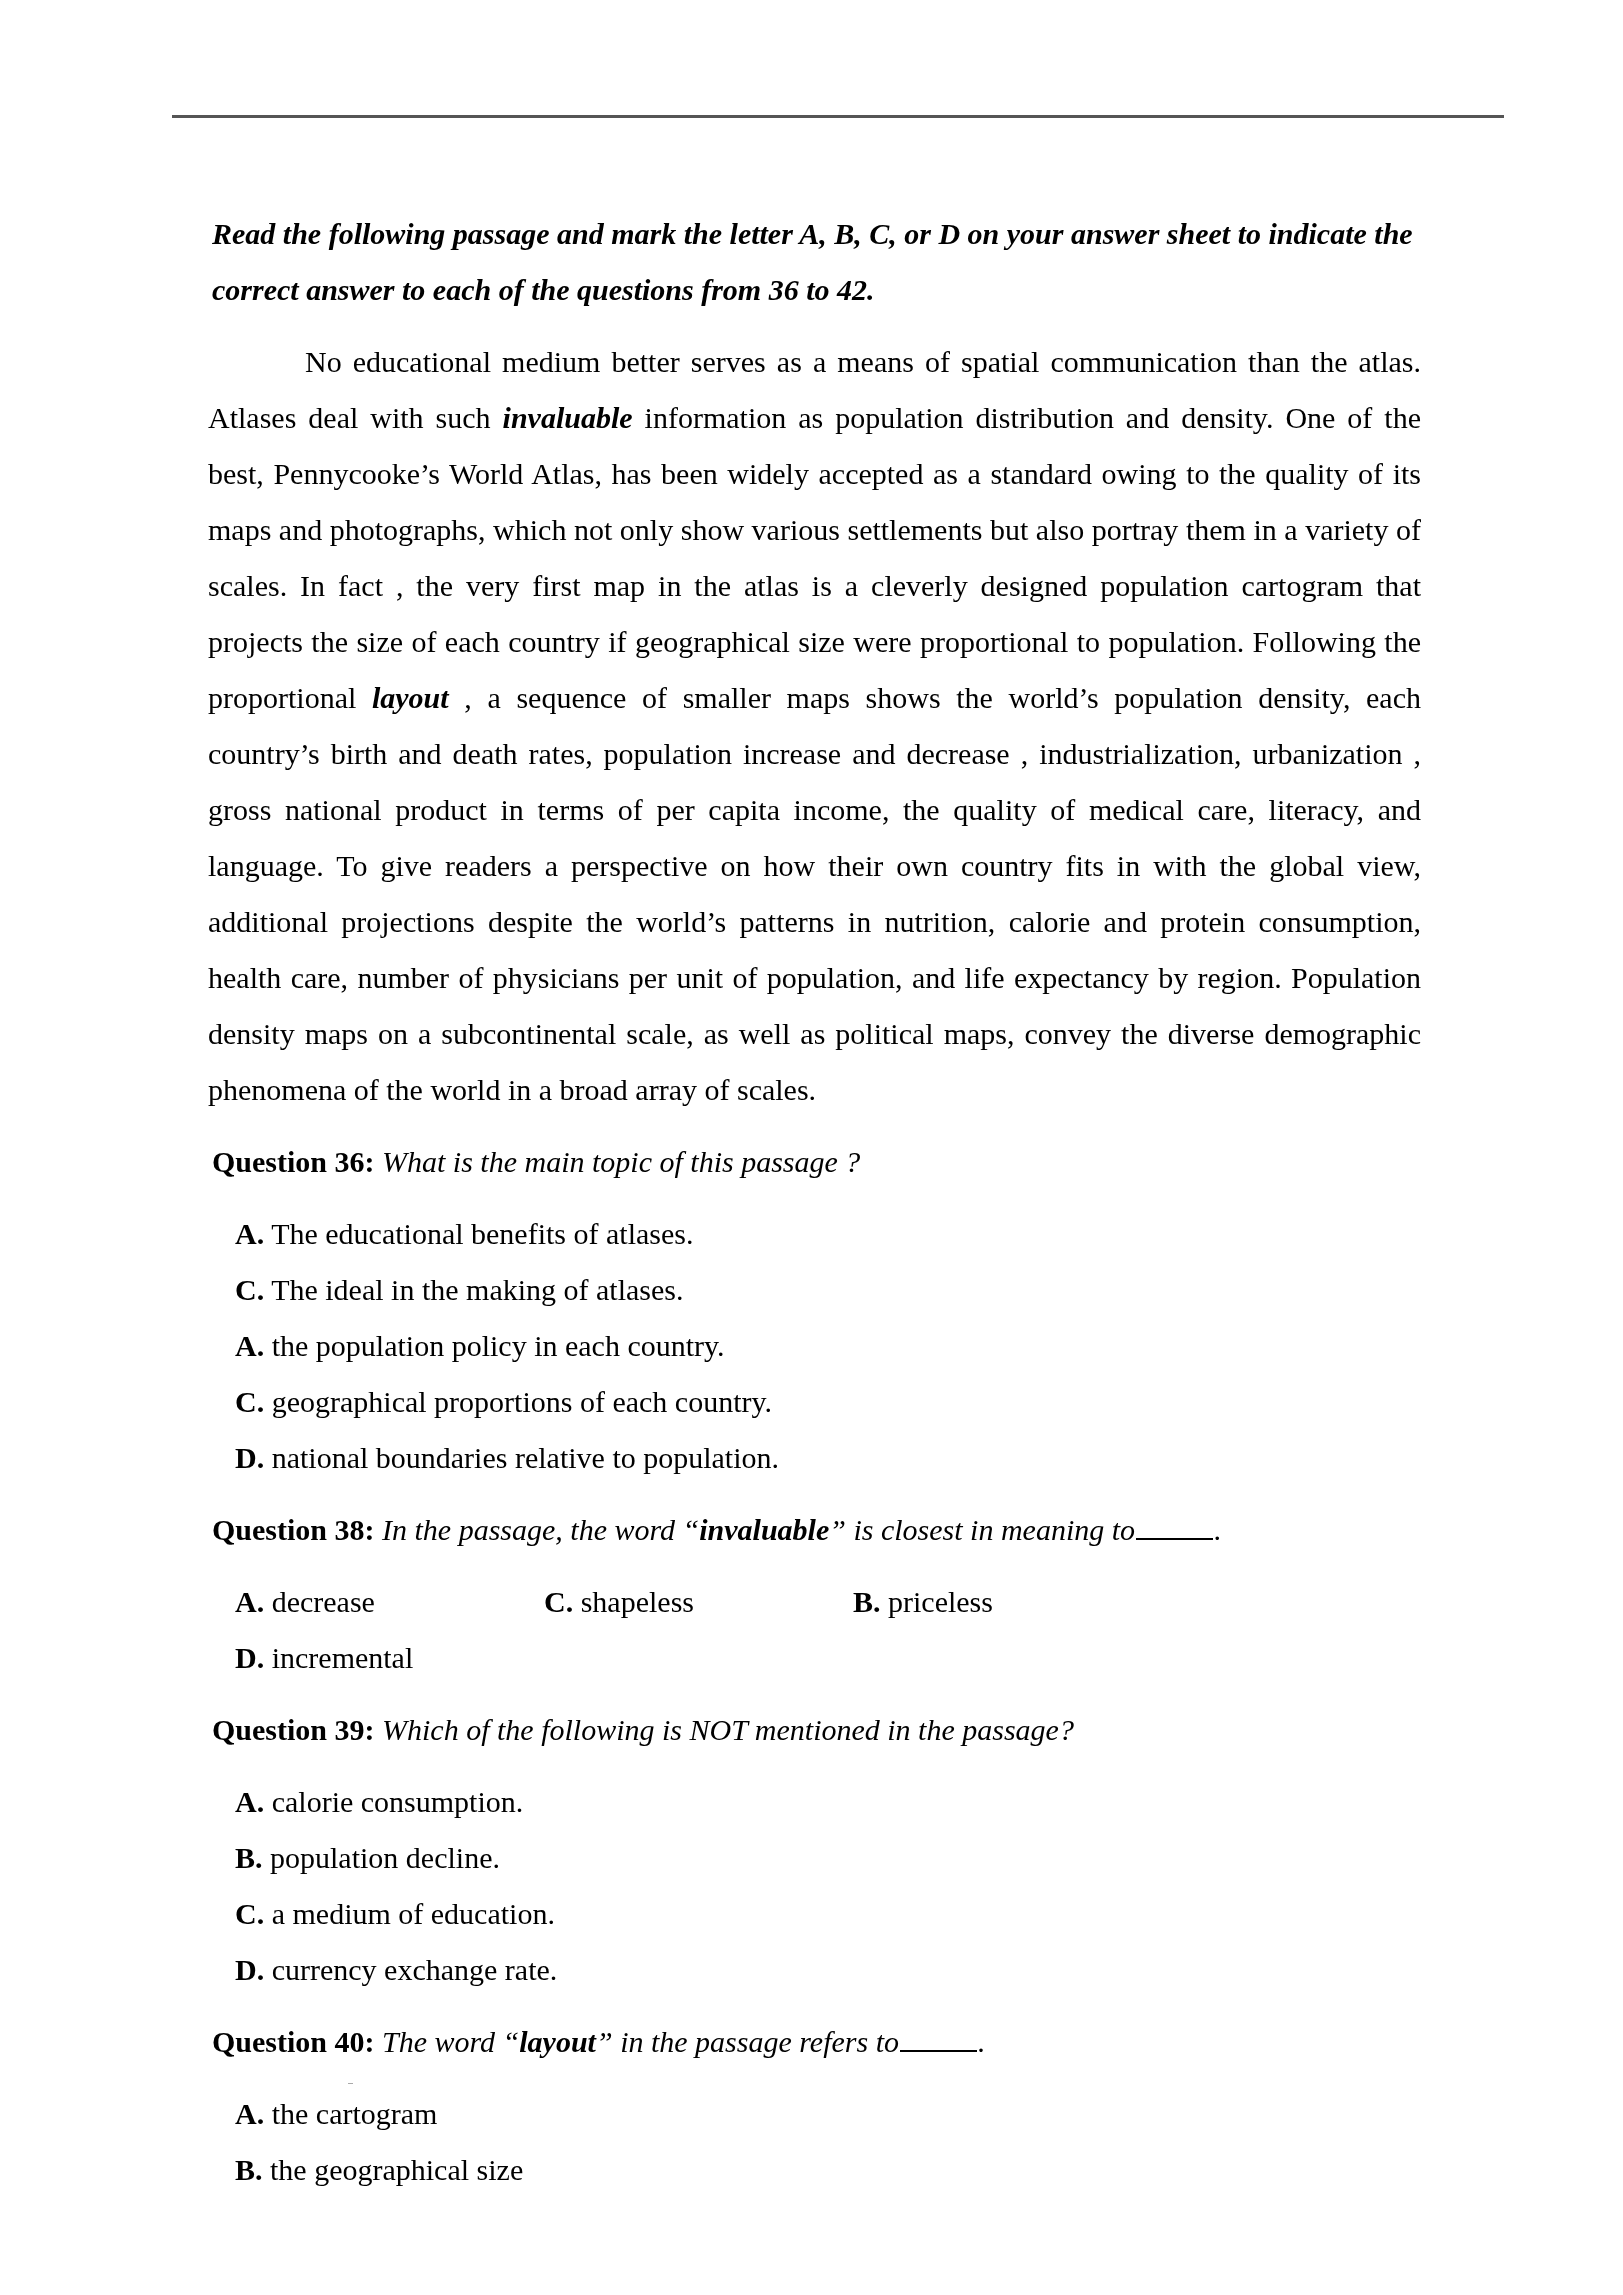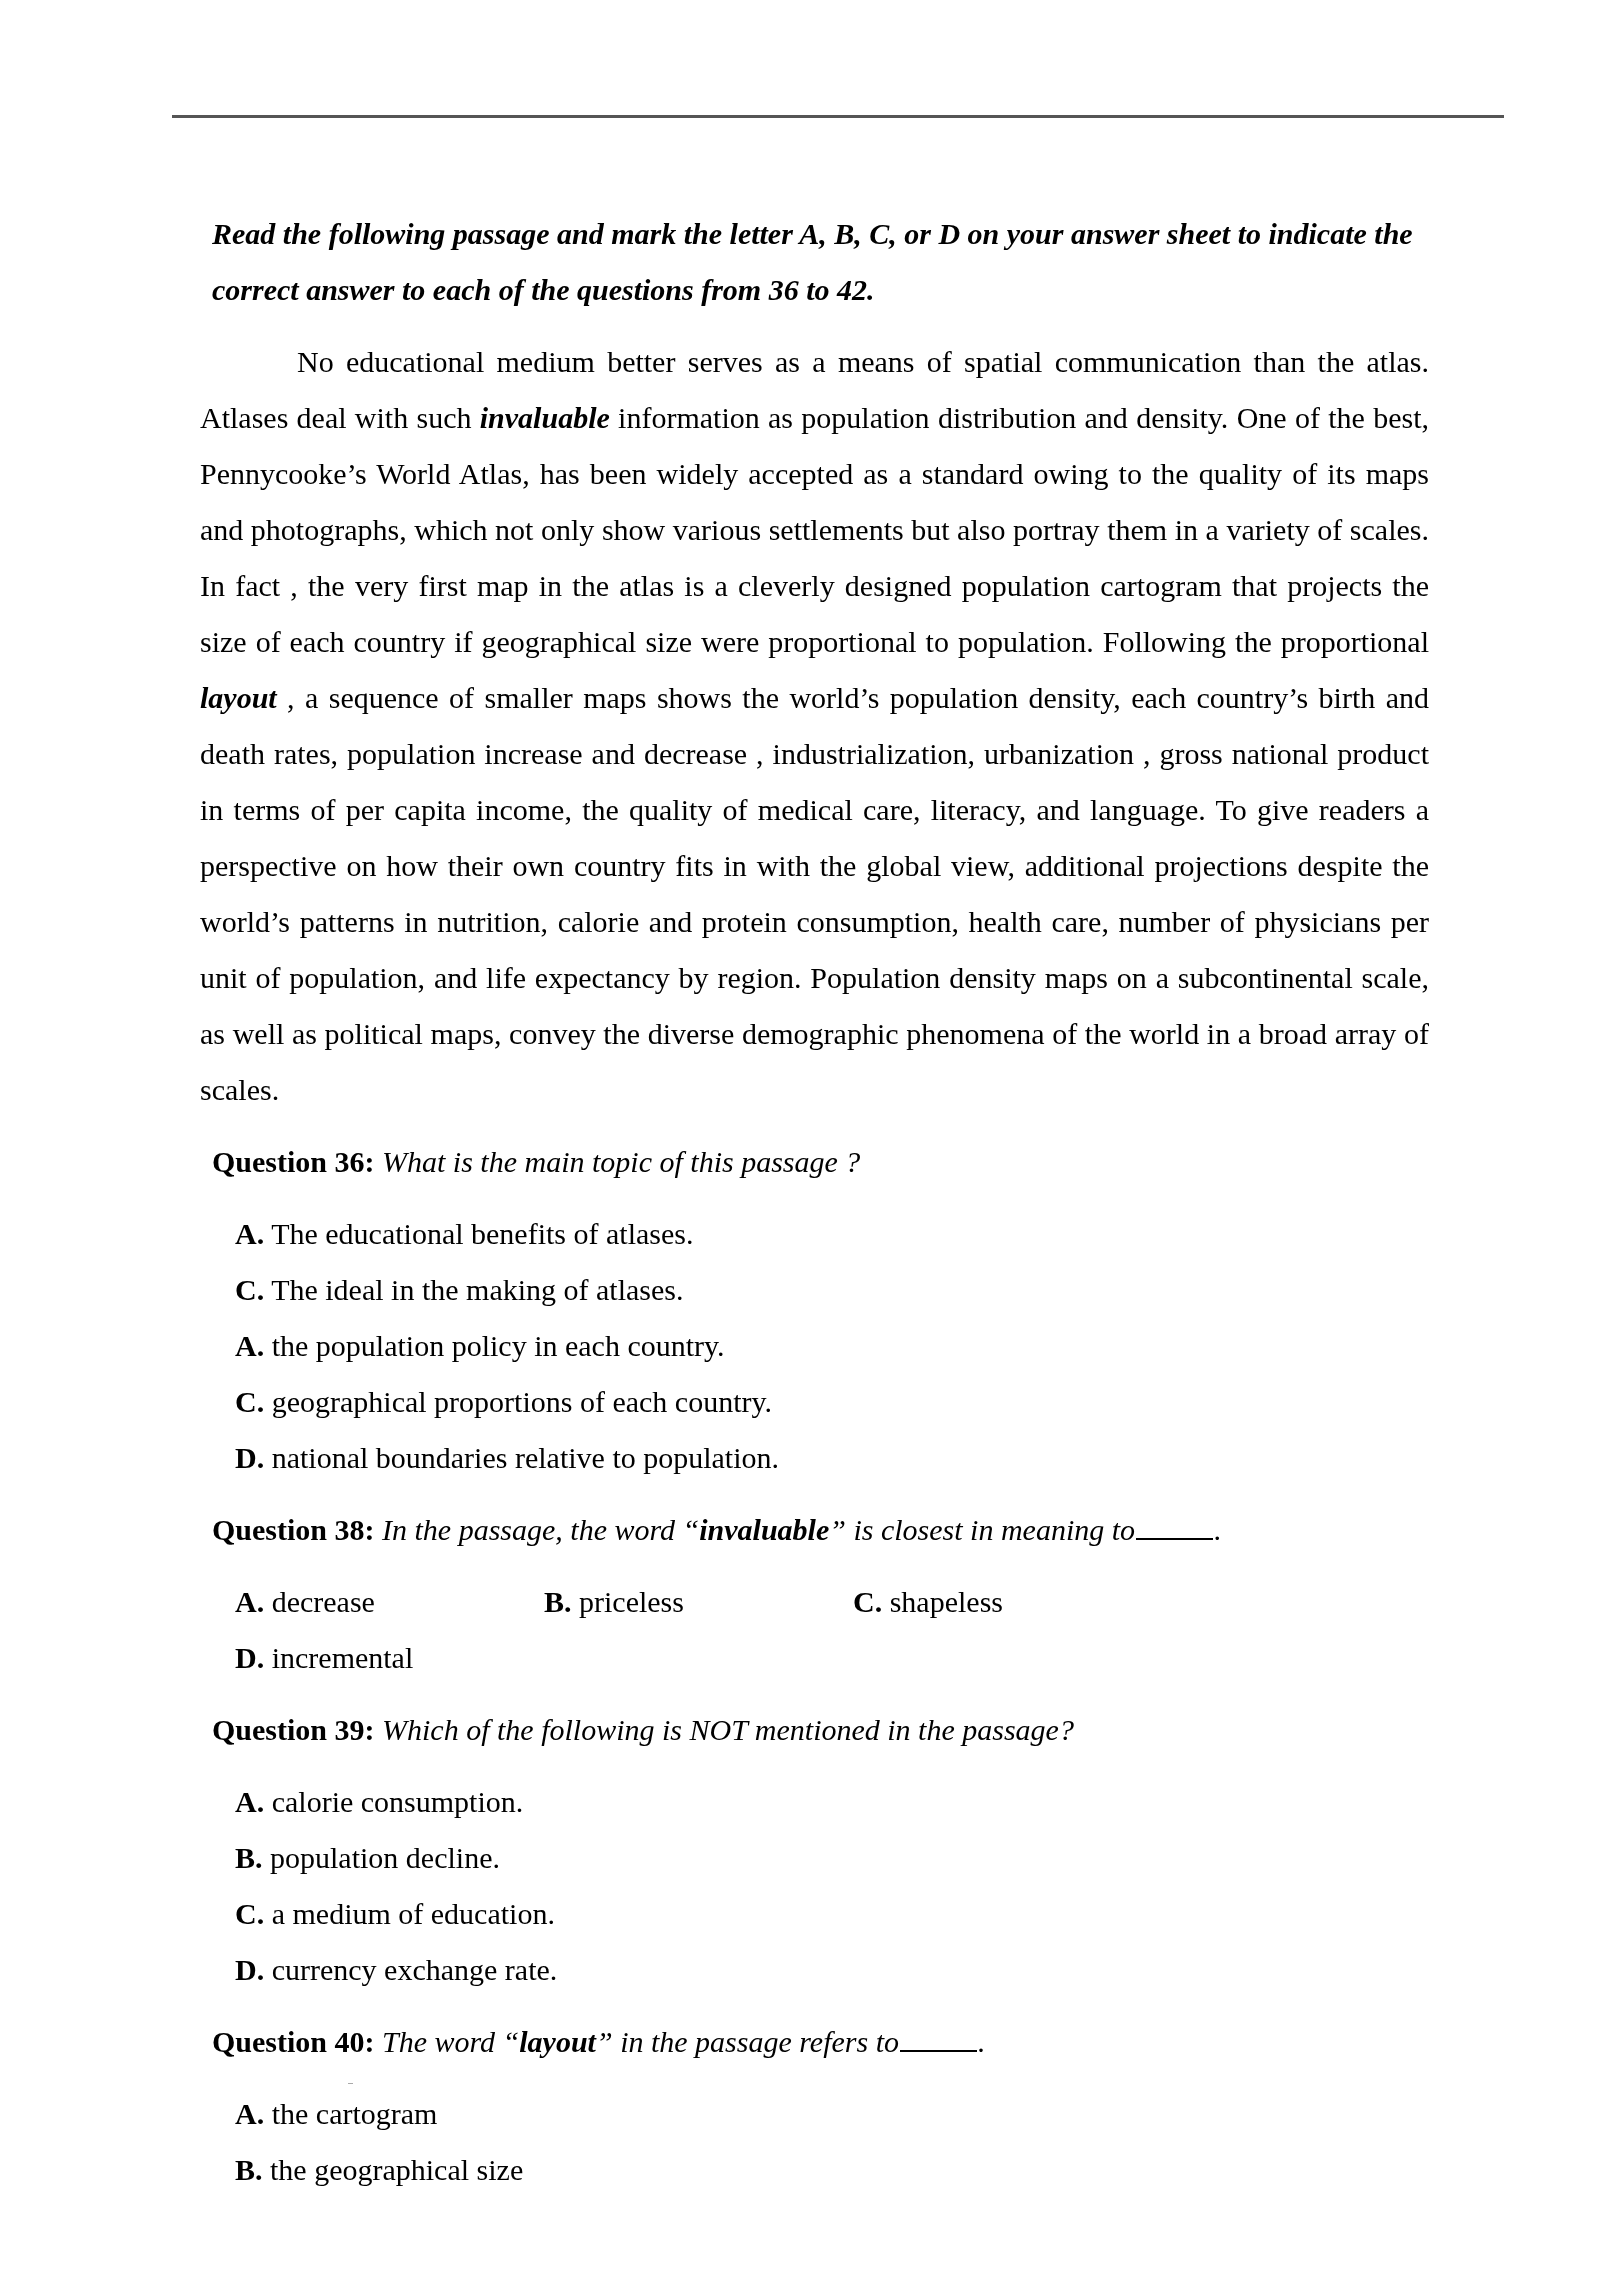--- a/index.html
+++ b/index.html
@@ -30,21 +30,21 @@
       width: 1237px;
       font-size: 30px;
       line-height: 56px;
     }
     .instruction {
       font-weight: bold;
       font-style: italic;
       margin: 16px;
     }
     .passage {
-      margin: 4px;
+      margin: 12px;
       text-align: justify;
       text-indent: 97px;
     }
     .passage em {
       font-weight: bold;
       font-style: italic;
     }
     .question {
       margin: 16px;
     }
@@ -109,22 +109,22 @@
       <div class="opt"><span class="opt-letter">A.</span> <span>the population policy in each country.</span></div>
       <div class="opt"><span class="opt-letter">C.</span> <span>geographical proportions of each country.</span></div>
       <div class="opt"><span class="opt-letter">D.</span> <span>national boundaries relative to population.</span></div>
     </div>
   </div>
 
   <div>
     <p class="question"><span class="q-label">Question 38:</span> <span class="q-text"><span>In the passage, the word “</span><b>invaluable</b><span>” is closest in meaning to</span></span><span class="blank"></span><span>.</span></p>
     <div class="opts four">
       <div class="opt"><span class="opt-letter">A.</span> <span>decrease</span></div>
+      <div class="opt"><span class="opt-letter">C.</span> <span>shapeless</span></div>
       <div class="opt"><span class="opt-letter">B.</span> <span>priceless</span></div>
-      <div class="opt"><span class="opt-letter">C.</span> <span>shapeless</span></div>
       <div class="opt"><span class="opt-letter">D.</span> <span>incremental</span></div>
     </div>
   </div>
 
   <div>
     <p class="question"><span class="q-label">Question 39:</span> <span class="q-text">Which of the following is NOT mentioned in the passage?</span></p>
     <div class="opts two">
       <div class="opt"><span class="opt-letter">A.</span> <span>calorie consumption.</span></div>
       <div class="opt"><span class="opt-letter">B.</span> <span>population decline.</span></div>
       <div class="opt"><span class="opt-letter">C.</span> <span>a medium of education.</span></div>

